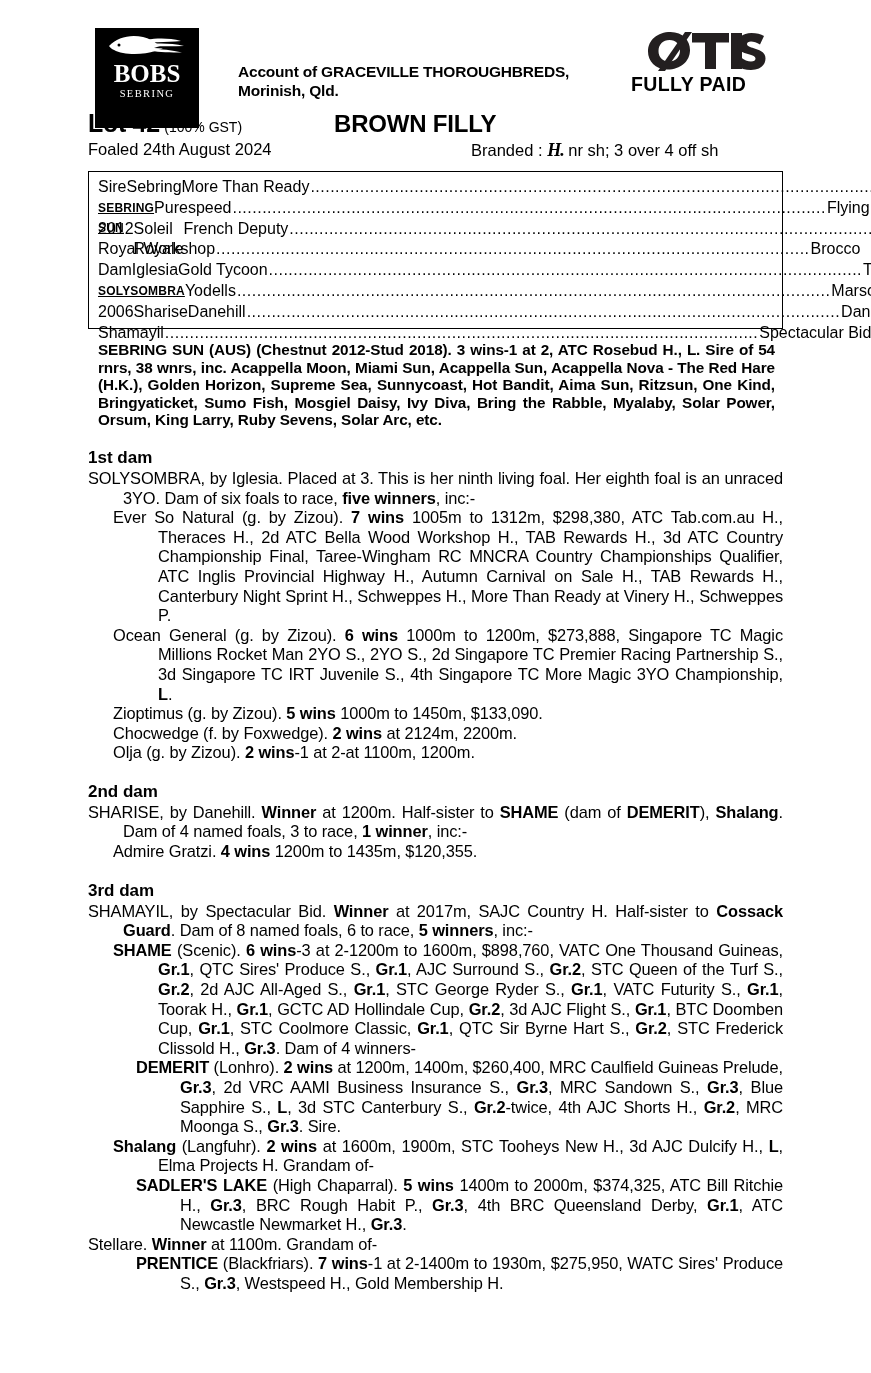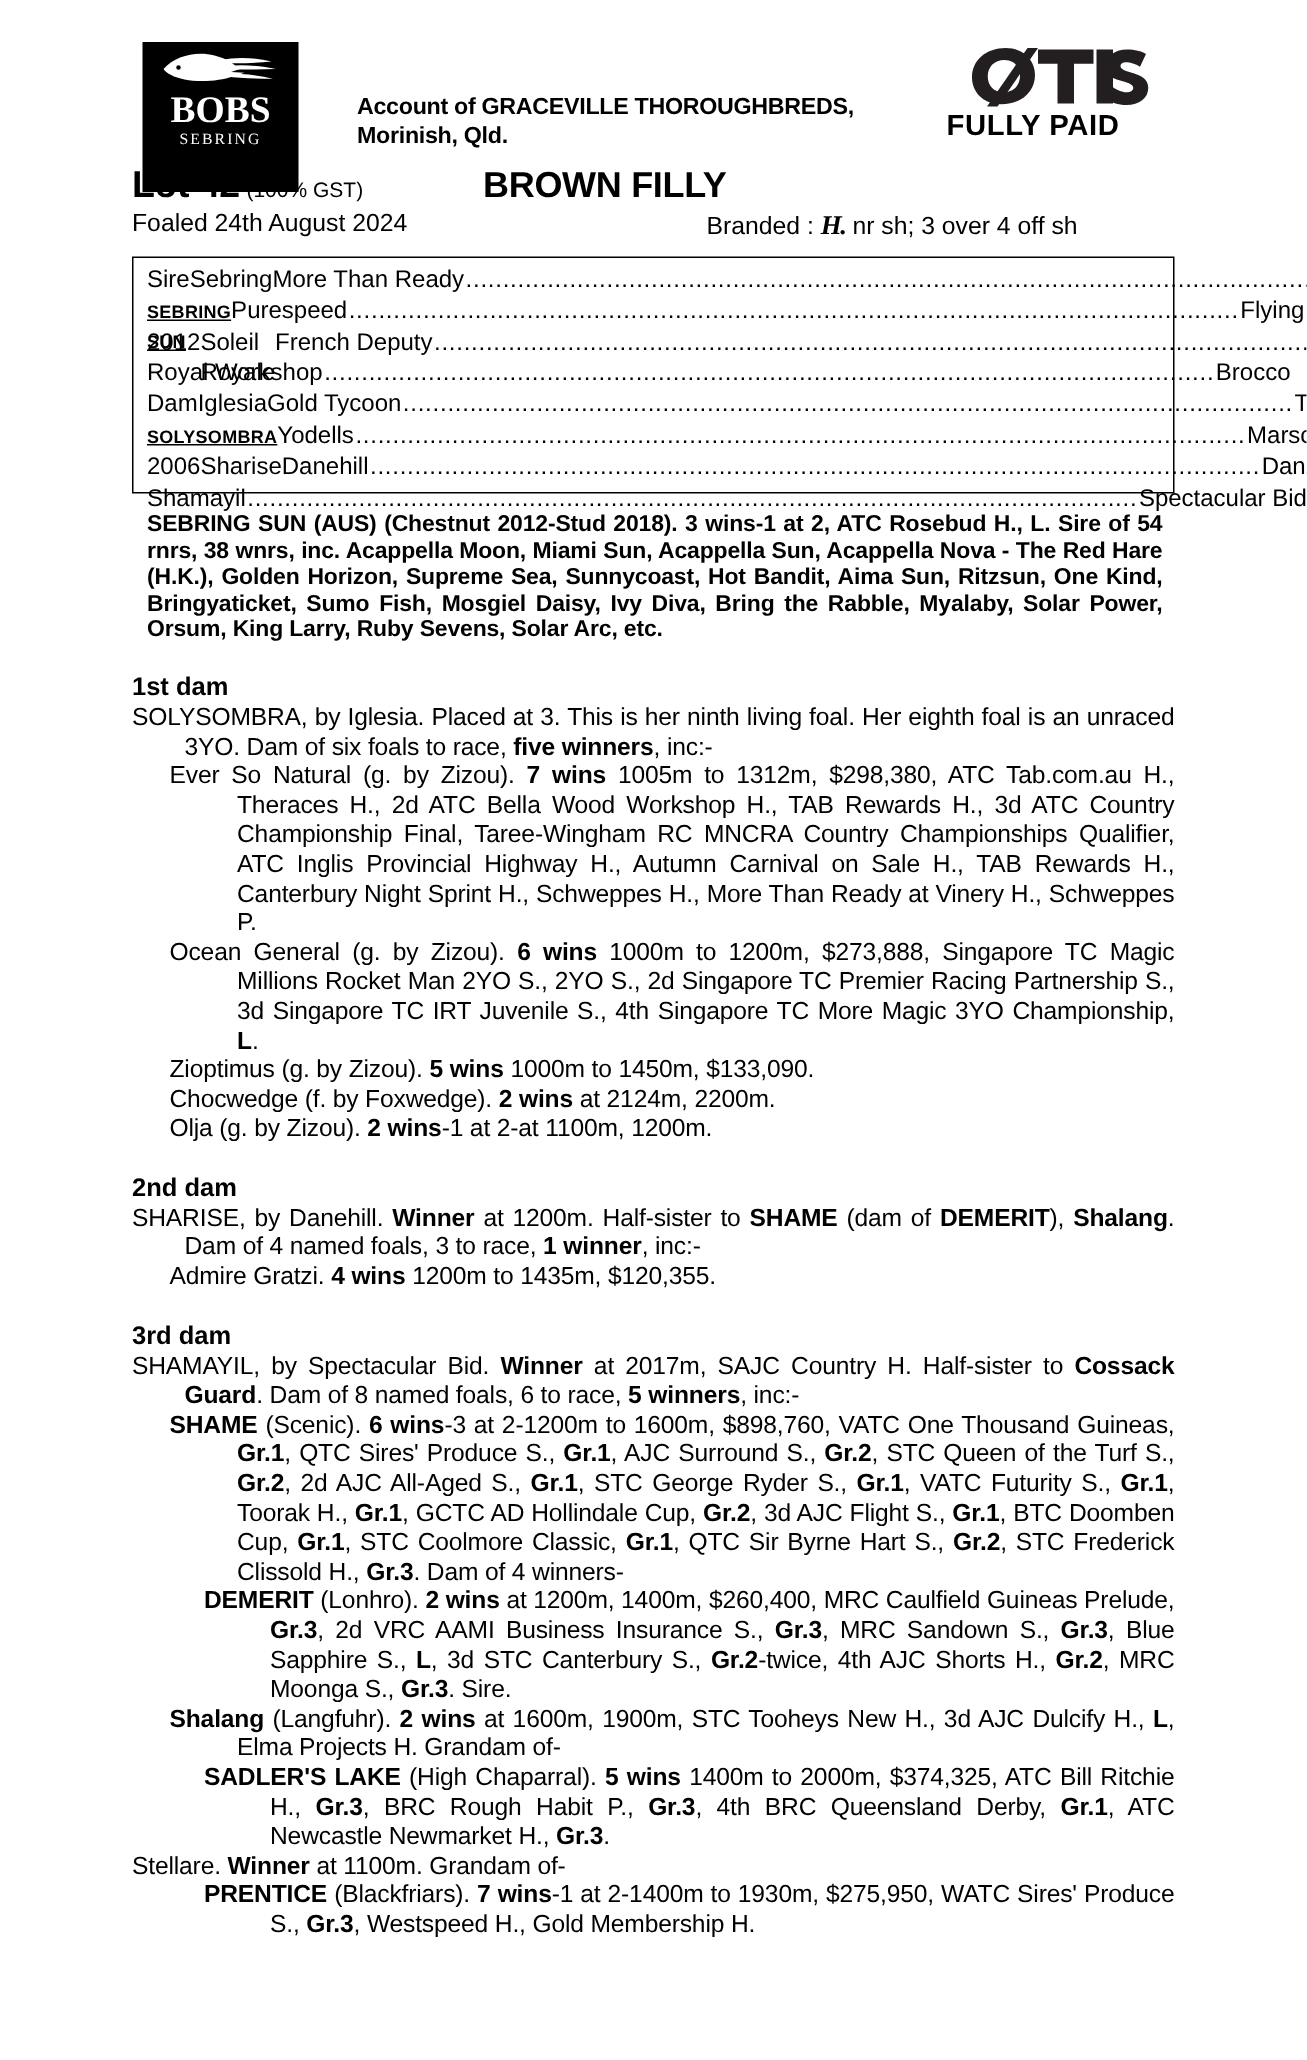--- a/index.html
+++ b/index.html
@@ -103,21 +103,21 @@
     font-size: 25px;
     font-weight: 700;
     letter-spacing: -0.3px;
   }
   .lot-gst {
     font-size: 14px;
     font-weight: 400;
   }
   .colour-sex {
     position: absolute;
-    left: 234px;
+    left: 246px;
     top: 1px;
     font-size: 24px;
     font-weight: 700;
     letter-spacing: -0.2px;
   }
   .foaled-row {
     position: relative;
     height: 25px;
     font-size: 16.5px;
   }

